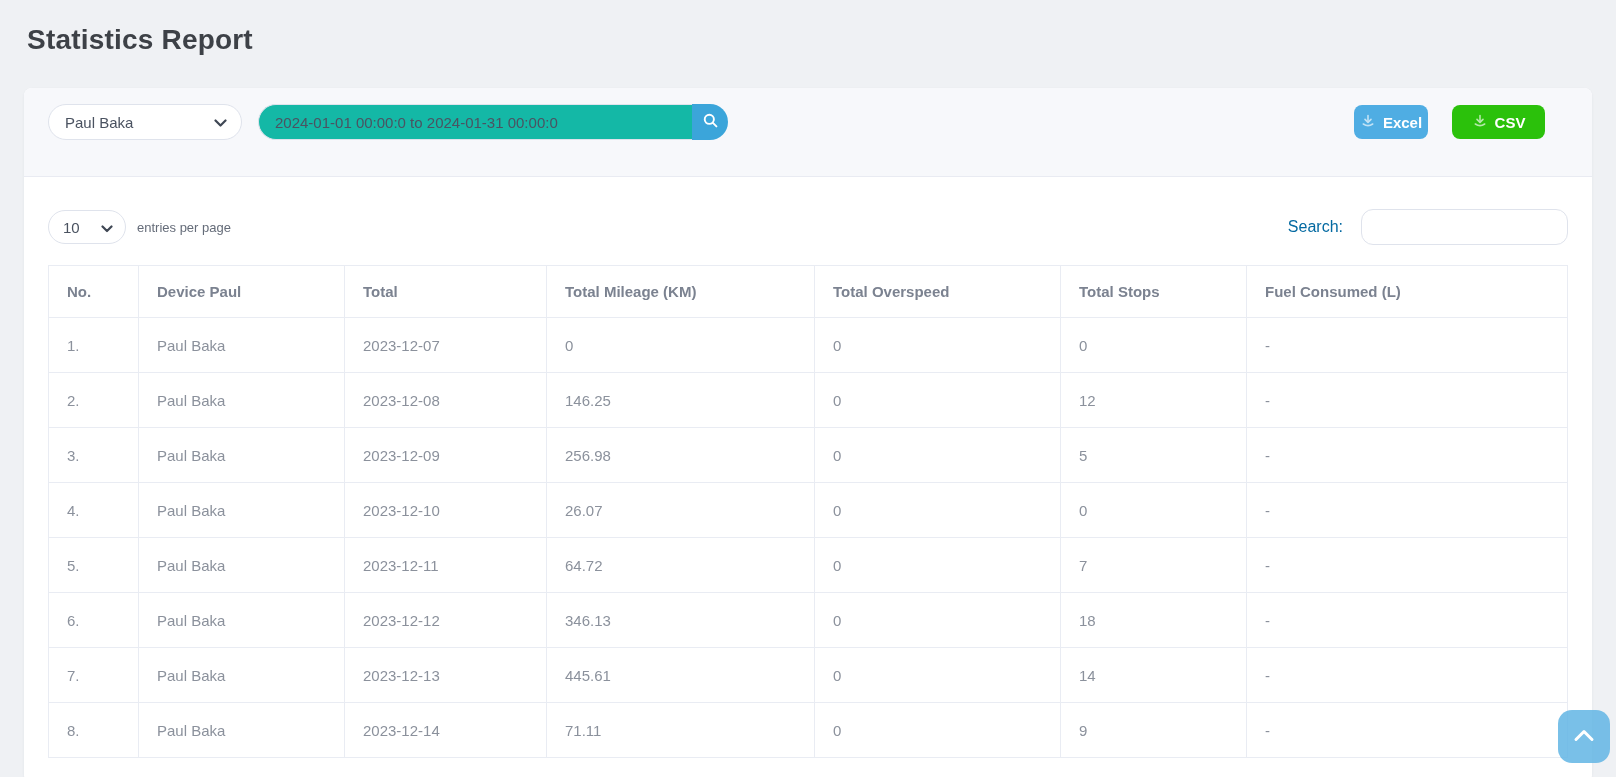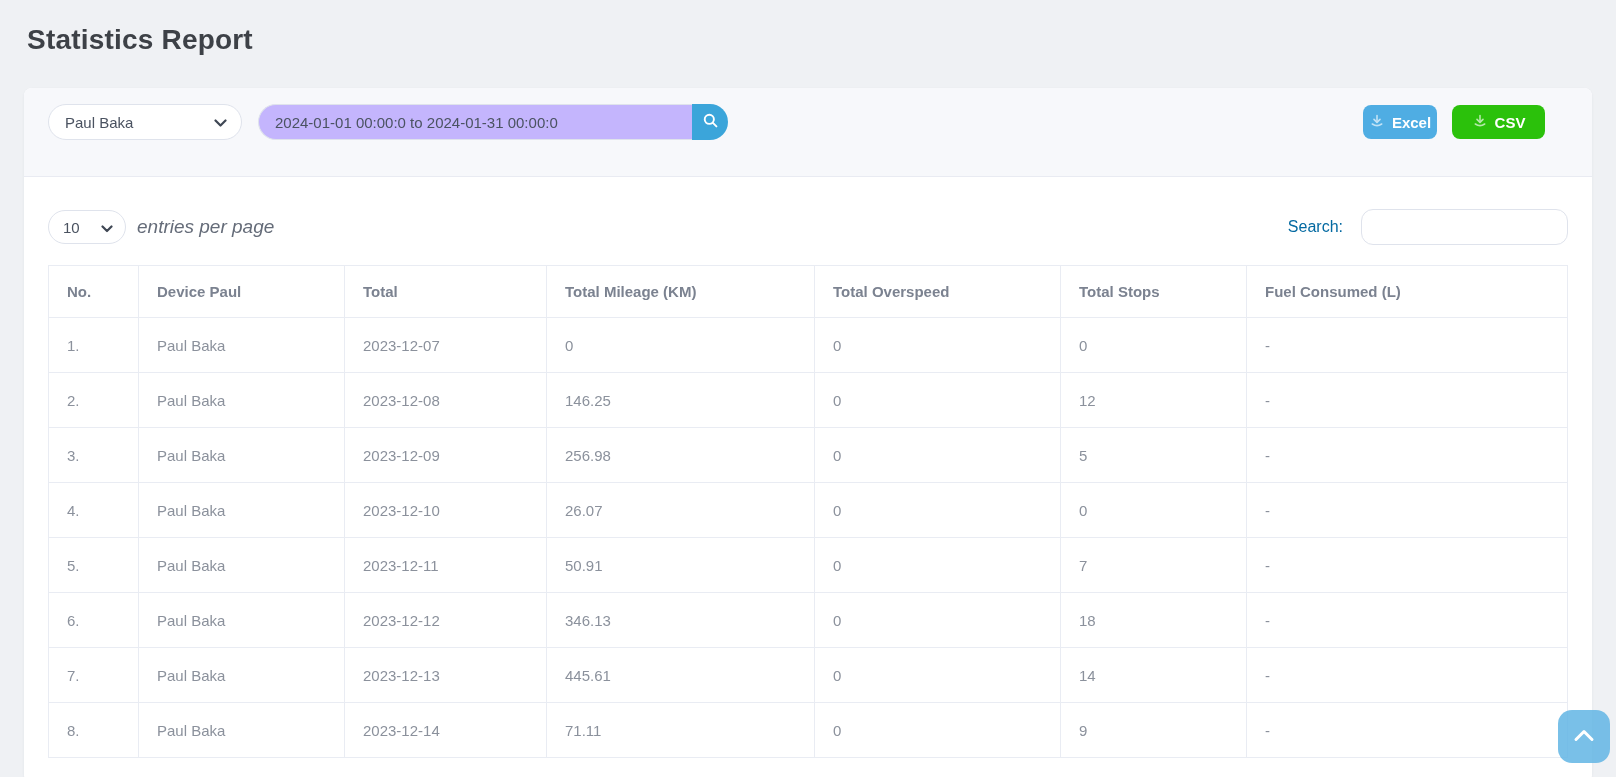--- a/index.html
+++ b/index.html
@@ -30,46 +30,46 @@
   .filter-row { display:flex; align-items:center; }
   .pill-select {
     height:36px; background:#fff; border:1px solid #dfe3ec; border-radius:18px;
     display:flex; align-items:center; justify-content:space-between;
     padding:0 14px 0 16px; font-size:15px; color:#4a5260; cursor:pointer;
   }
   .device-select { width:194px; }
   .date-group { display:flex; margin-left:16px; }
   .date-input {
     width:434px; height:36px; border:1px solid #dfe3ec; border-right:none;
-    border-radius:18px 0 0 18px; background:#c4b5fd; outline:none;
+    border-radius:18px 0 0 18px; background:#14b8a6; outline:none;
     padding:0 14px 0 16px; font-size:15px; color:#4b5362;
     font-family:"Liberation Sans","DejaVu Sans",sans-serif;
   }
   .search-btn {
     width:36px; height:36px; border:none; cursor:pointer;
     border-radius:0 18px 18px 0; background:#3ba5da;
     display:flex; align-items:center; justify-content:center;
   }
   .spacer { flex:1; }
   .export-btn {
     height:34px; border:none; border-radius:8px; cursor:pointer;
     display:flex; align-items:center; justify-content:center; gap:7px;
     color:#fff; font-size:15px; font-weight:600;
     font-family:"Liberation Sans","DejaVu Sans",sans-serif;
   }
   .excel-btn { width:74px; background:#4fade3; }
-  .csv-btn   { width:93px; background:#2bc10b; margin-left:15px; margin-right:23px; }
+  .csv-btn   { width:93px; background:#2bc10b; margin-left:24px; margin-right:23px; }
   .dl-icon { opacity:.65; }
   .helper-text { margin:7px 0 0 2px; font-size:15px; color:#3ab3c1; }
 
   .card-body { padding:32px 24px 24px 24px; background:#fff; border-radius:0 0 8px 8px; }
   .table-controls { display:flex; align-items:center; justify-content:space-between; margin-bottom:20px;gap:37px; }
   .tc-left, .tc-right { display:flex; align-items:center; }
   .pagesize-select { width:78px; height:34px; border-radius:17px; padding:0 12px 0 14px; }
-  .entries-label { margin-left:11px; font-size:19px; color:#656c79;font-style:italic; }
+  .entries-label { margin-left:11px; font-size:13px; color:#656c79; }
   .search-label { font-size:16px; color:#0369a1; margin-right:18px; }
   .search-input {
     width:207px; height:36px; border:1px solid #dfe3ec; border-radius:12px;
     background:#fff; outline:none; padding:0 12px; font-size:15px; color:#4b5362;
     font-family:"Liberation Sans","DejaVu Sans",sans-serif;
   }
   table.data-table {
     width:100%; border-collapse:collapse; table-layout:fixed;
   }
   .data-table th, .data-table td {
@@ -219,21 +219,21 @@
             <td>2023-12-10</td>
             <td>26.07</td>
             <td>0</td>
             <td>0</td>
             <td>-</td>
           </tr>
           <tr>
             <td>5.</td>
             <td>Paul Baka</td>
             <td>2023-12-11</td>
-            <td>50.91</td>
+            <td>64.72</td>
             <td>0</td>
             <td>7</td>
             <td>-</td>
           </tr>
           <tr>
             <td>6.</td>
             <td>Paul Baka</td>
             <td>2023-12-12</td>
             <td>346.13</td>
             <td>0</td>

